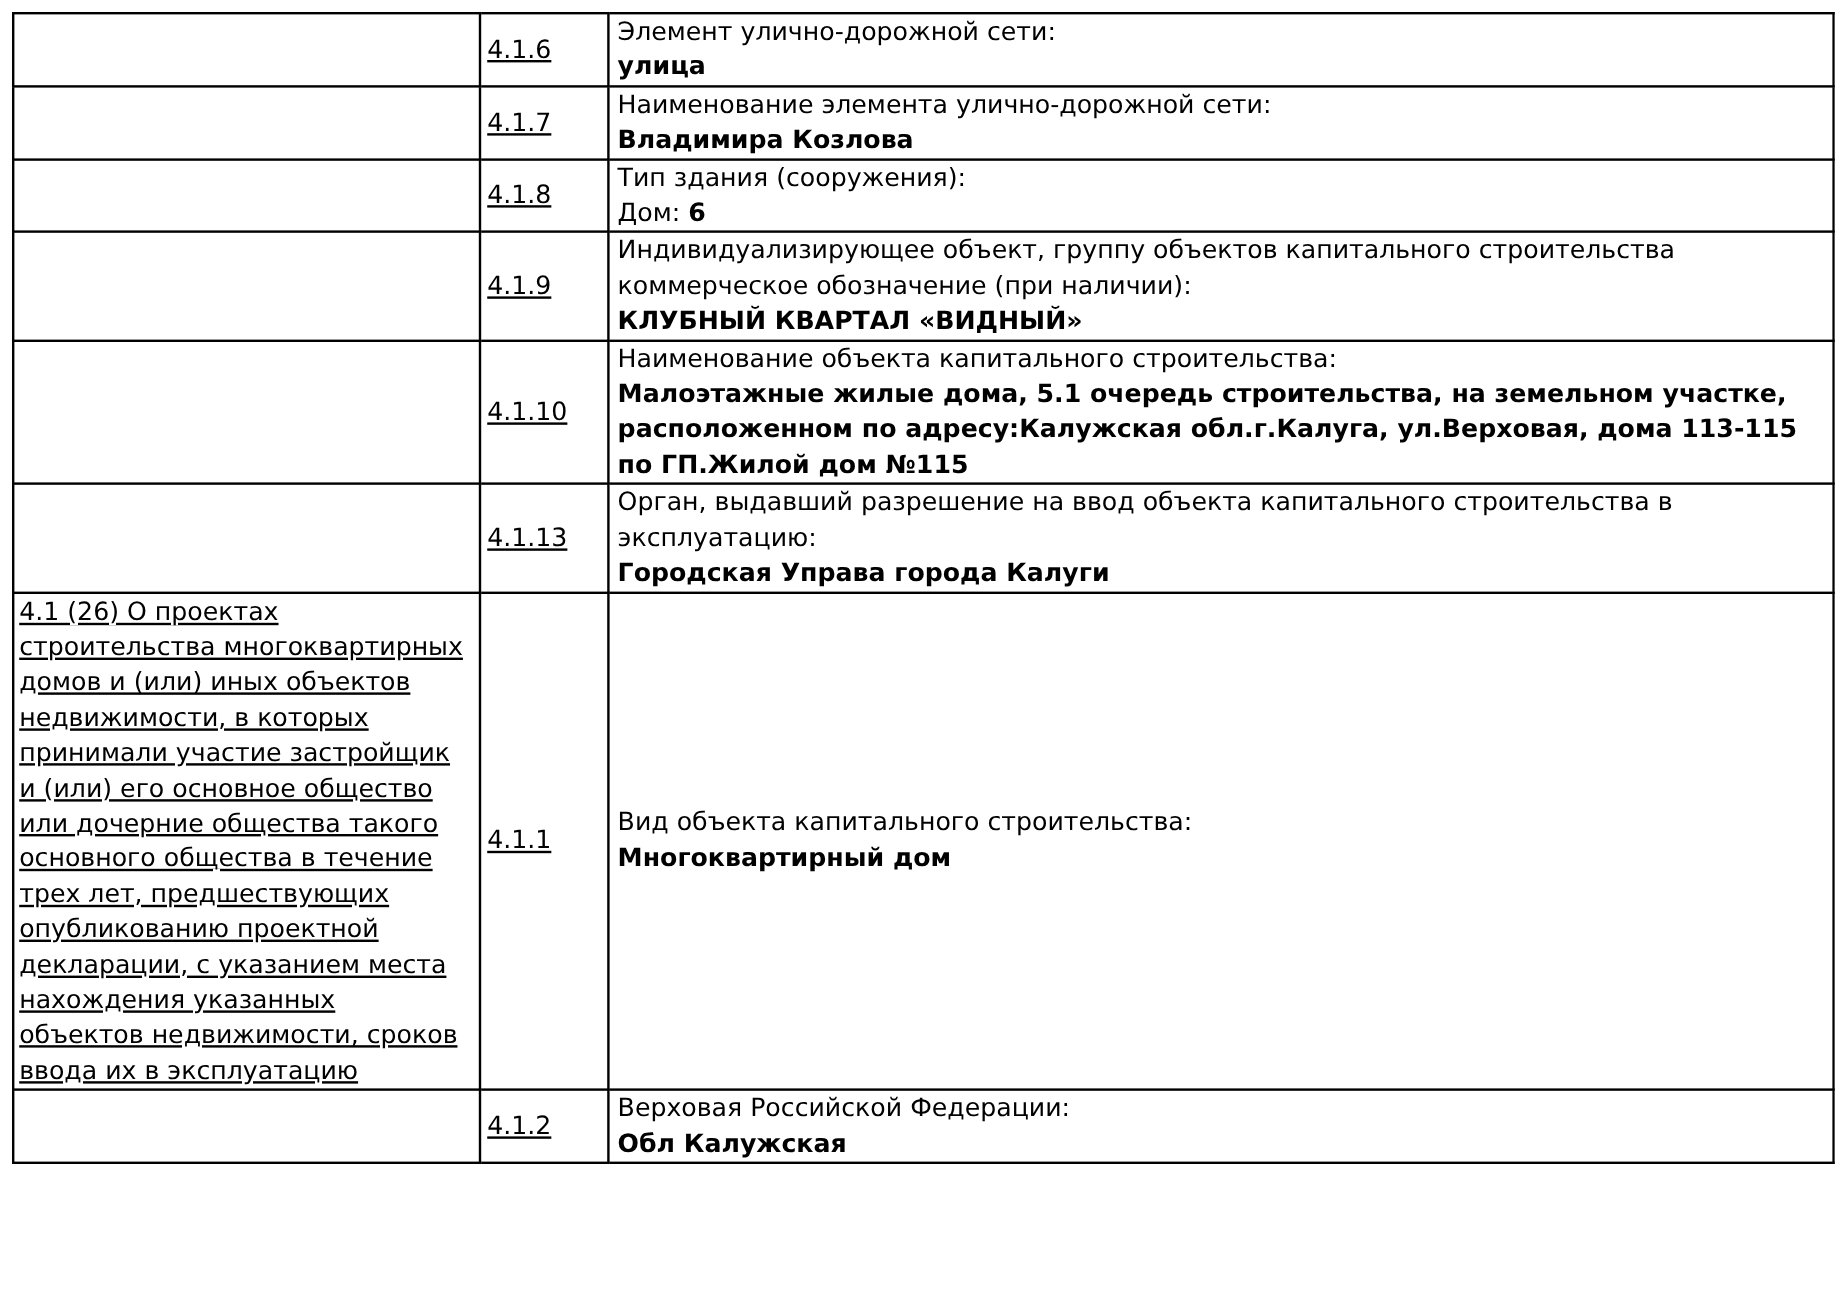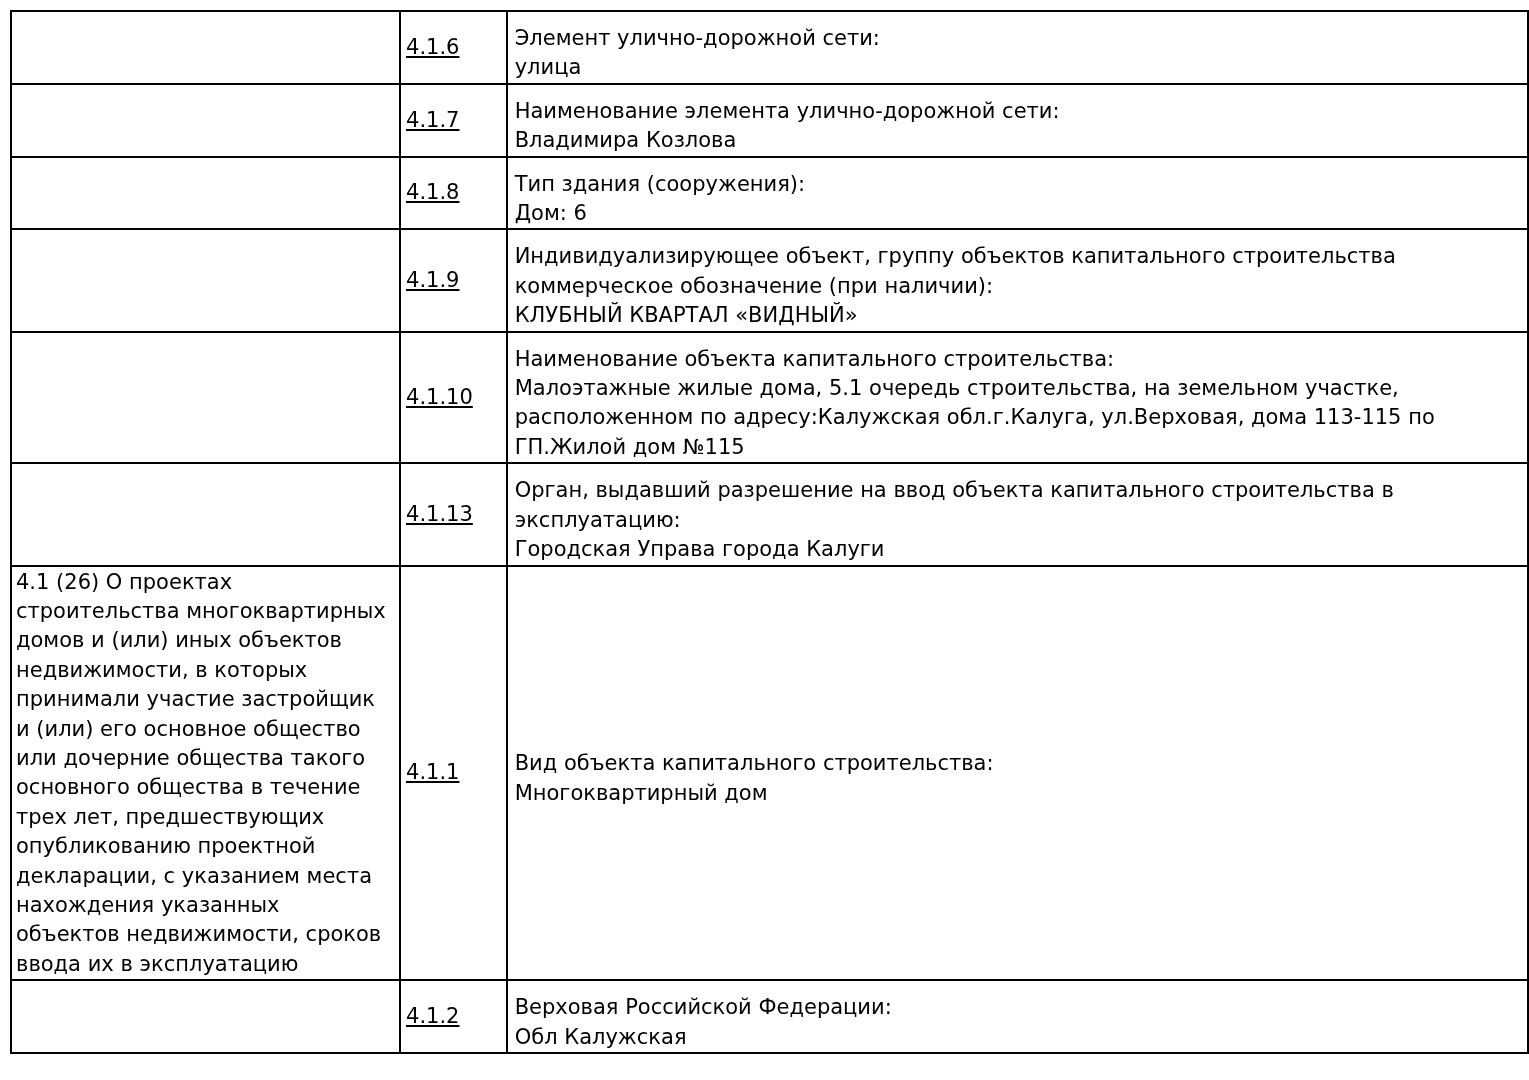--- a/index.html
+++ b/index.html
@@ -23,37 +23,38 @@
   table.decl td {
     border: 2px solid #000000;
     vertical-align: middle;
     overflow: hidden;
     word-wrap: break-word;
   }
   td.c1 {
     width: 372px;
     vertical-align: top;
     padding: 1px 13px 0 4px;
+    text-decoration: underline;
   }
   td.c2 {
     width: 98px;
     padding: 0 2px 0 5px;
     text-decoration: underline;
   }
   td.c3 {
     width: 1017px;
-    padding: 12px 4px 0 7px;
+    padding: 0 4px 0 7px;
   }
   
   table.decl tr td { height: 57px; }
   table.decl tr:nth-child(4) td  { height: 87px; }
   table.decl tr:nth-child(5) td  { height: 116px; }
   table.decl tr:nth-child(9) td  { height: 385px; }
   table.decl tr:nth-child(11) td { height: 27px; }
-  .bold { font-weight: normal; margin-top: 20px; }
+  .bold { font-weight: bold; margin-top: 20px; }
 </style>
 </head>
 <body>
 
 <table class="decl">
   <colgroup>
     <col style="width:378px">
     <col style="width:105px">
     <col style="width:1028px">
   </colgroup>

